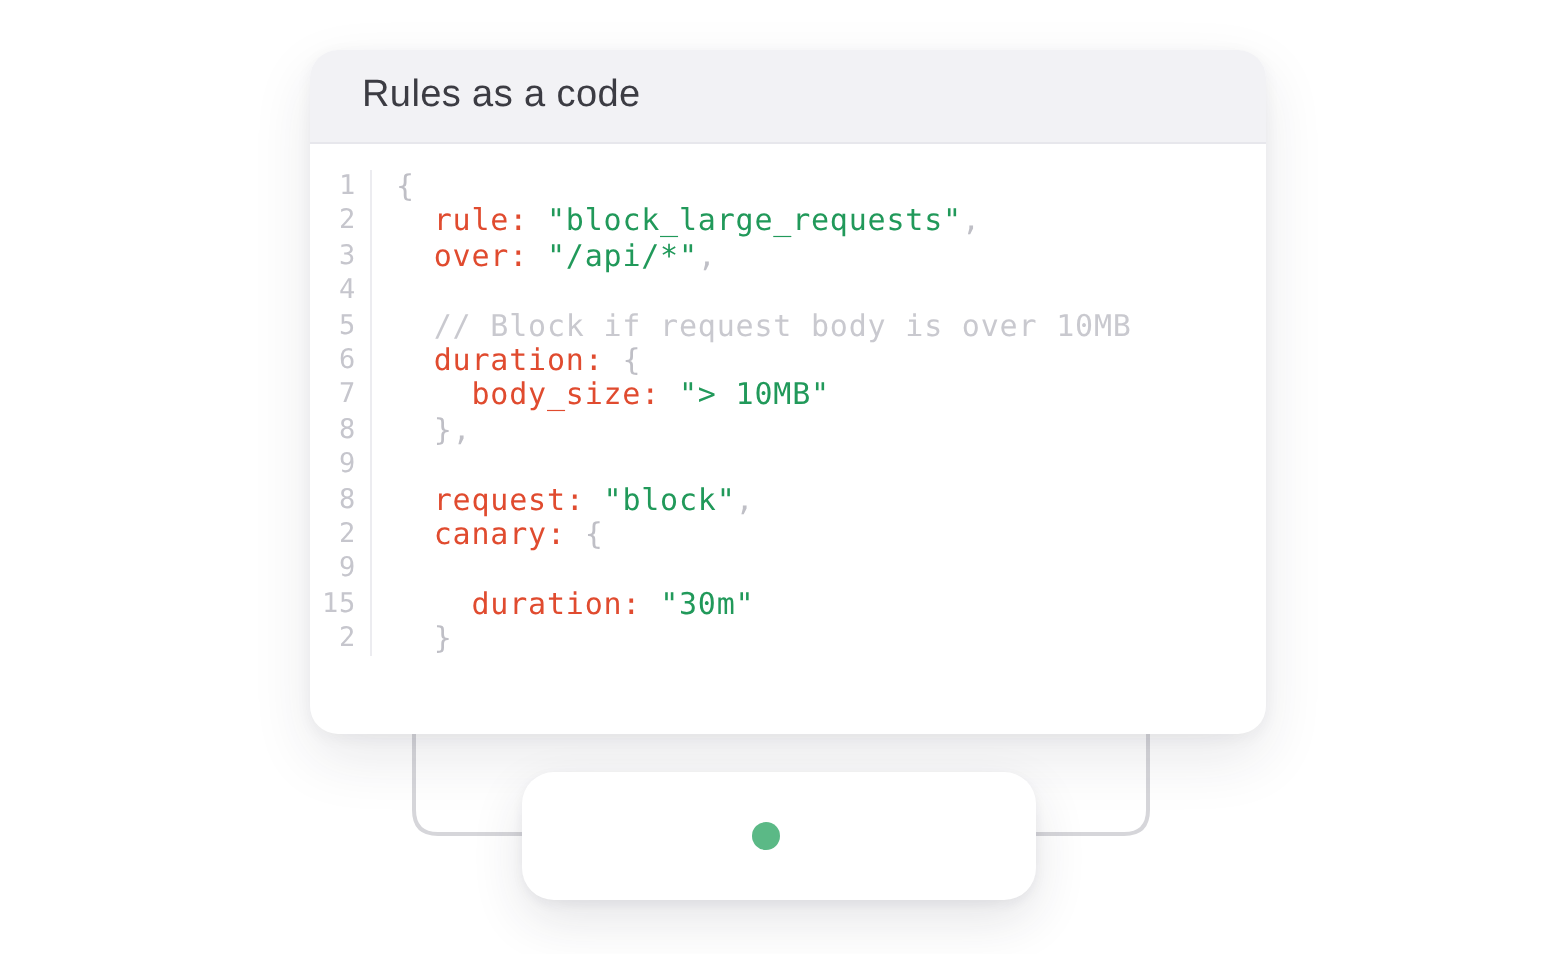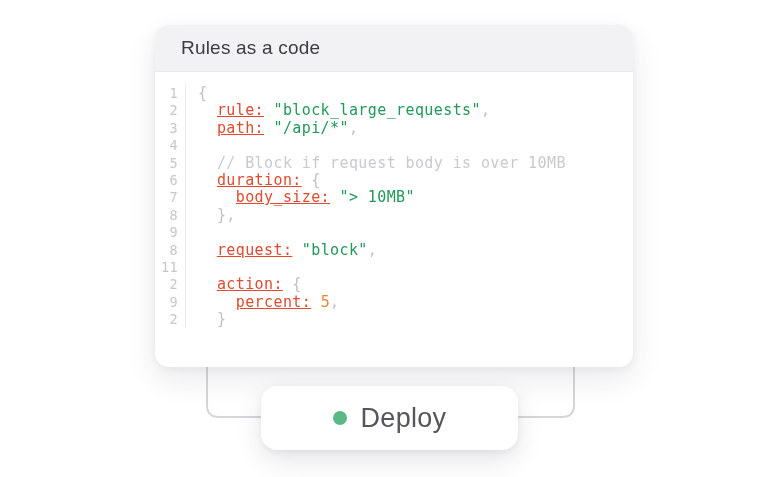--- a/index.html
+++ b/index.html
@@ -58,21 +58,21 @@
   .code-line{display:flex;height:17.4px;white-space:pre;}
   .line-number{
     width:31px;flex:0 0 31px;
     text-align:right;padding-right:7px;
     color:var(--gutter);
     border-right:1px solid var(--gutter-line);
     font-size:13.5px;
     user-select:none;
   }
   .line-text{padding-left:12px;color:#4a4a50;}
-  .tok-key{color:var(--tok-key);text-decoration:underline;}
+  .tok-key{color:var(--tok-key);}
   .tok-str{color:var(--tok-str);}
   .tok-num{color:var(--tok-num);}
   .tok-punct{color:var(--tok-punct);}
   .tok-comment{color:var(--tok-comment);margin-top:21px;}
 
   
   .deploy-btn{
     position:absolute;left:261px;top:386px;width:257px;height:64px;
     background:#ffffff;border-radius:16px;
     box-shadow:0 10px 26px rgba(40,40,60,0.12),0 2px 6px rgba(40,40,60,0.06);
@@ -99,34 +99,33 @@
   </svg>
 
   <div class="card">
     <div class="card-header">
       <span class="card-title">Rules as a code</span>
     </div>
     <div class="code-area">
       <div id="code-lines">
           <div class="code-line"><span class="line-number">1</span><span class="line-text"><span class="tok-punct">{</span></span></div>
           <div class="code-line"><span class="line-number">2</span><span class="line-text"><span>  </span><span class="tok-key">rule:</span><span> </span><span class="tok-str">"block_large_requests"</span><span class="tok-punct">,</span></span></div>
-          <div class="code-line"><span class="line-number">3</span><span class="line-text"><span>  </span><span class="tok-key">path:</span><span> </span><span class="tok-str">"/api/*"</span><span class="tok-punct">,</span></span></div>
+          <div class="code-line"><span class="line-number">3</span><span class="line-text"><span>  </span><span class="tok-key">over:</span><span> </span><span class="tok-str">"/api/*"</span><span class="tok-punct">,</span></span></div>
           <div class="code-line"><span class="line-number">4</span><span class="line-text"></span></div>
           <div class="code-line"><span class="line-number">5</span><span class="line-text"><span>  </span><span class="tok-comment">// Block if request body is over 10MB</span></span></div>
           <div class="code-line"><span class="line-number">6</span><span class="line-text"><span>  </span><span class="tok-key">duration:</span><span> </span><span class="tok-punct">{</span></span></div>
           <div class="code-line"><span class="line-number">7</span><span class="line-text"><span>    </span><span class="tok-key">body_size:</span><span> </span><span class="tok-str">"&gt; 10MB"</span></span></div>
           <div class="code-line"><span class="line-number">8</span><span class="line-text"><span>  </span><span class="tok-punct">},</span></span></div>
           <div class="code-line"><span class="line-number">9</span><span class="line-text"></span></div>
           <div class="code-line"><span class="line-number">8</span><span class="line-text"><span>  </span><span class="tok-key">request:</span><span> </span><span class="tok-str">"block"</span><span class="tok-punct">,</span></span></div>
-          <div class="code-line"><span class="line-number">11</span><span class="line-text"></span></div>
-          <div class="code-line"><span class="line-number">2</span><span class="line-text"><span>  </span><span class="tok-key">action:</span><span> </span><span class="tok-punct">{</span></span></div>
-          <div class="code-line"><span class="line-number">9</span><span class="line-text"><span>    </span><span class="tok-key">percent:</span><span> </span><span class="tok-num">5</span><span class="tok-punct">,</span></span></div>
+          <div class="code-line"><span class="line-number">2</span><span class="line-text"><span>  </span><span class="tok-key">canary:</span><span> </span><span class="tok-punct">{</span></span></div>
+          <div class="code-line"><span class="line-number">9</span></div>
+          <div class="code-line"><span class="line-number">15</span><span class="line-text"><span>    </span><span class="tok-key">duration:</span><span> </span><span class="tok-str">"30m"</span></span></div>
           <div class="code-line"><span class="line-number">2</span><span class="line-text"><span>  </span><span class="tok-punct">}</span></span></div>
         </div>
     </div>
   </div>
 
   <div class="deploy-btn">
     <span class="deploy-dot"></span>
-    <span class="deploy-label">Deploy</span>
   </div>
 
 </div>
 
 </body></html>

